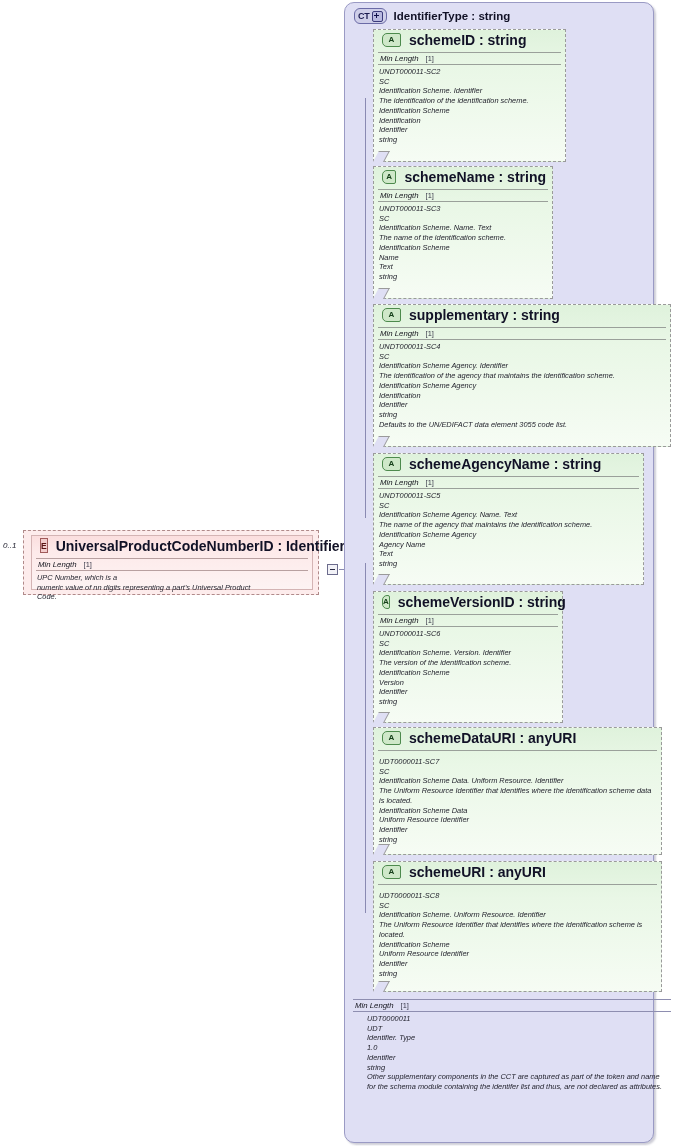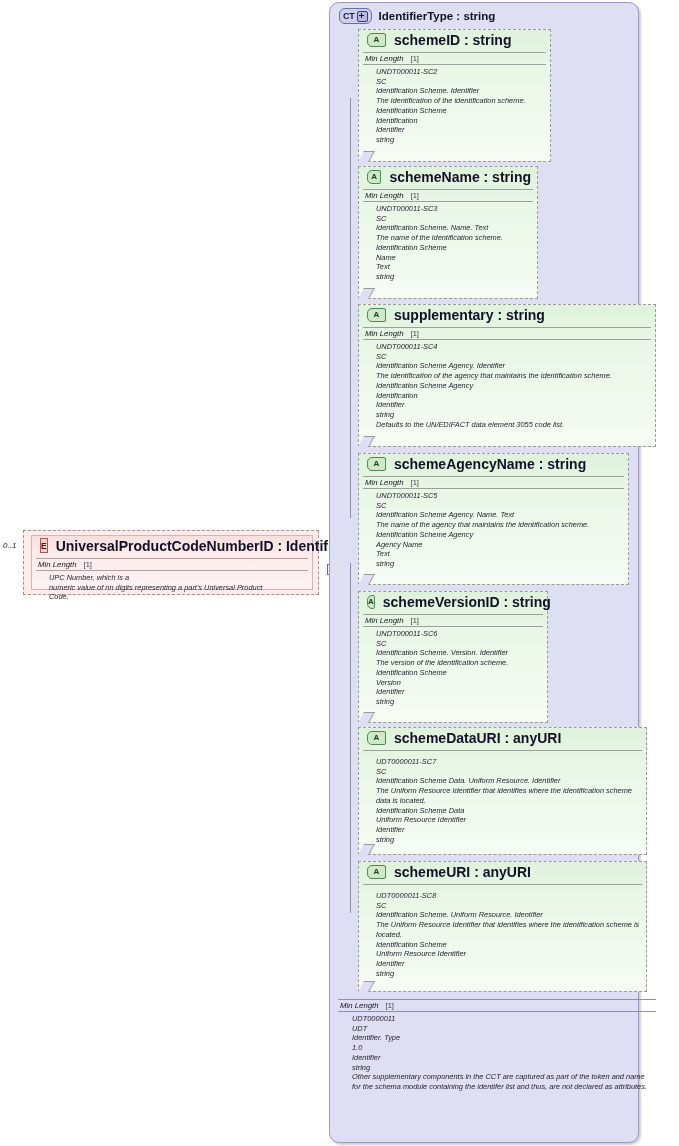--- a/index.html
+++ b/index.html
@@ -5,21 +5,21 @@
   html,body{margin:0;padding:0;background:#ffffff;}
   body{
     width:679px;height:1146px;position:relative;overflow:hidden;
     font-family:"Liberation Sans","DejaVu Sans",sans-serif;
     -webkit-font-smoothing:antialiased;
   }
   .abs{position:absolute;}
 
   
   #ct-container{
-    left:329px;top:2px;width:310px;height:1141px;
+    left:344px;top:2px;width:310px;height:1141px;
     background:#dfdff4;
     border:1px solid #9a9ac4;
     border-radius:10px;
     box-sizing:border-box;
     box-shadow:2px 2px 2px rgba(80,80,110,.28);
   }
   #ct-header{
     position:absolute;left:9px;top:5px;display:flex;align-items:center;gap:7px;
   }
   .ct-icon{
@@ -60,21 +60,21 @@
     font-size:8px;font-weight:bold;color:#16401a;line-height:11px;
   }
   .attr-name{font-size:14px;font-weight:bold;color:#111126;white-space:nowrap;}
   .facet-row{
     border-top:1px solid #9aa09a;border-bottom:1px solid #9aa09a;
     margin:3px 4px 0 4px;padding:1px 2px 1px 2px;
     font-size:7.8px;font-style:italic;color:#15151e;white-space:nowrap;
   }
   .facet-row .card{font-style:normal;color:#3a3a4a;padding-left:7px;font-size:7.4px;}
   .doc{
-    padding:2px 5px 3px 17px;
+    padding:2px 5px 3px 5px;
     font-size:7.4px;font-style:italic;color:#1d1d28;line-height:9.7px;
   }
   .doc div{white-space:normal;}
   
   .fold{
     position:absolute;left:-1px;bottom:-1px;width:10px;height:10px;
     background:#dfdff4;border-right:1px solid #9a9a9a;border-top:1px solid #9a9a9a;
     transform:skewX(-28deg);transform-origin:bottom left;
   }
 

